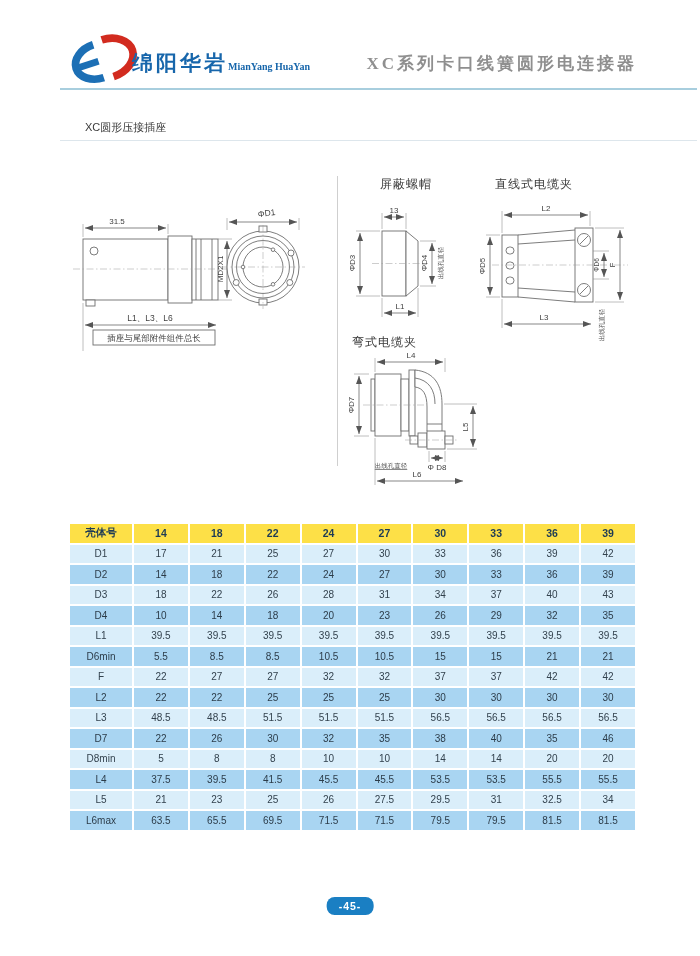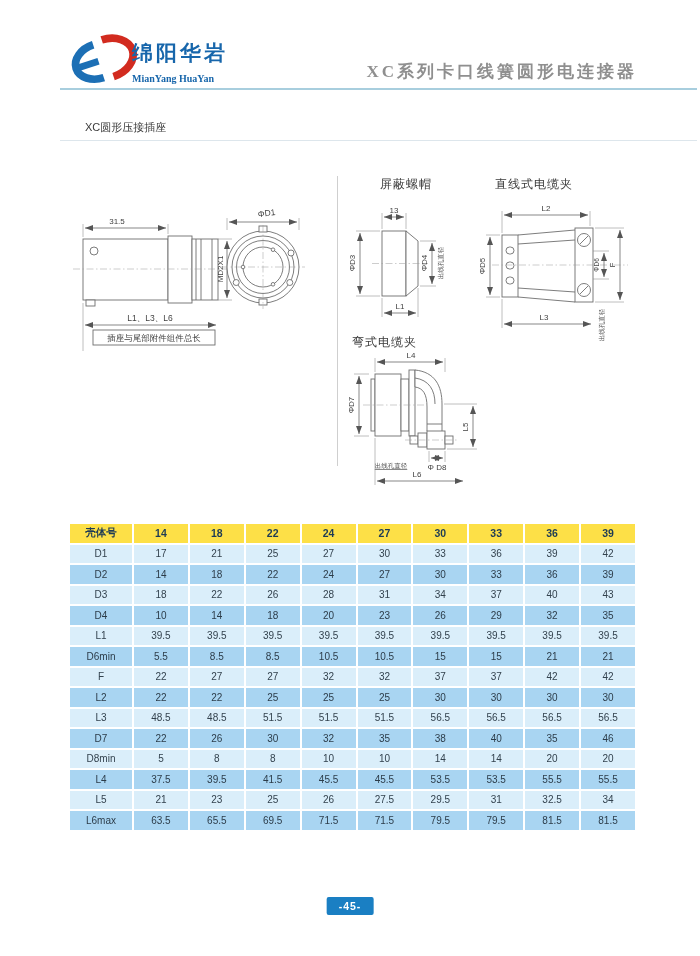--- a/index.html
+++ b/index.html
@@ -1,23 +1,23 @@
 <!DOCTYPE html>
 <html><head>
 <meta charset="utf-8">
 <style>
   html,body{margin:0;padding:0;background:#e9e9e9;}
   .page{position:relative;width:700px;height:956px;background:#ffffff;margin:0 auto;
         font-family:"Liberation Sans",sans-serif;overflow:hidden;}
   
   .logo{position:absolute;left:62px;top:38px;display:flex;align-items:center;gap:8px;}
-  .logo-txt{display:flex;flex-direction:column;line-height:1.05;}
+  .logo-txt{display:flex;flex-direction:row;line-height:1.05;}
   .logo-cn{font-size:21px;font-weight:bold;color:#1766ab;letter-spacing:3px;}
   .logo-en{font-size:10px;font-weight:bold;color:#1766ab;margin-top:10px;font-family:Liberation Serif, serif;}
-  .page-title{position:absolute;left:60px;top:60px;width:577px;text-align:right;
+  .page-title{position:absolute;left:60px;top:52px;width:577px;text-align:right;
         font-family:"Liberation Serif",serif;font-weight:bold;font-size:17px;
         color:#8f8f8f;letter-spacing:3px;}
   .header-rule{position:absolute;left:60px;top:88px;width:637px;height:2px;background:#a8cede;}
   .section-label{position:absolute;left:85px;top:120px;font-size:11px;color:#3b3b3b;}
   .section-rule{position:absolute;left:60px;top:140px;width:637px;height:1px;background:#dde6ec;}
   
   .diag-title{position:absolute;font-size:12px;color:#3a3a3a;letter-spacing:1px;}
   .divider{position:absolute;left:337px;top:176px;width:1px;height:290px;background:#cfcfcf;}
   svg{position:absolute;overflow:visible;}
   .out{fill:#ffffff;stroke:#6e6e6e;stroke-width:0.9;}
@@ -33,21 +33,21 @@
         border-collapse:separate;border-spacing:2px;table-layout:fixed;}
   .spec-table th,.spec-table td{height:18.5px;text-align:center;vertical-align:middle;
         font-size:10px;padding:0 2px;}
   .spec-table th{background:#fde047;color:#1d3b55;font-weight:bold;font-size:10.5px;}
   .spec-table th:first-child,.spec-table td:first-child{width:58px;}
   .spec-table tbody tr:nth-child(odd) td{background:#daeefa;color:#33424e;}
   .spec-table tbody tr:nth-child(even) td{background:#a9d5f2;color:#2c3c49;}
   
   .page-badge{position:absolute;left:50%;top:897px;transform:translateX(-50%);
         background:#1a7fc3;color:#ffffff;font-size:10.5px;font-weight:bold;
-        padding:3px 12px;border-radius:2px;letter-spacing:1px;}
+        padding:3px 12px;border-radius:8px;letter-spacing:1px;}
 </style>
 </head>
 <body>
 
 <div class="page">
 
   <svg width="0" height="0" style="position:absolute" aria-hidden="true">
     <defs>
       <marker id="arr" viewBox="0 0 8 6" refX="8" refY="3" markerWidth="8" markerHeight="6" markerUnits="userSpaceOnUse" orient="auto-start-reverse">
         <path d="M0,0 L8,3 L0,6 Z" fill="#555"></path>

